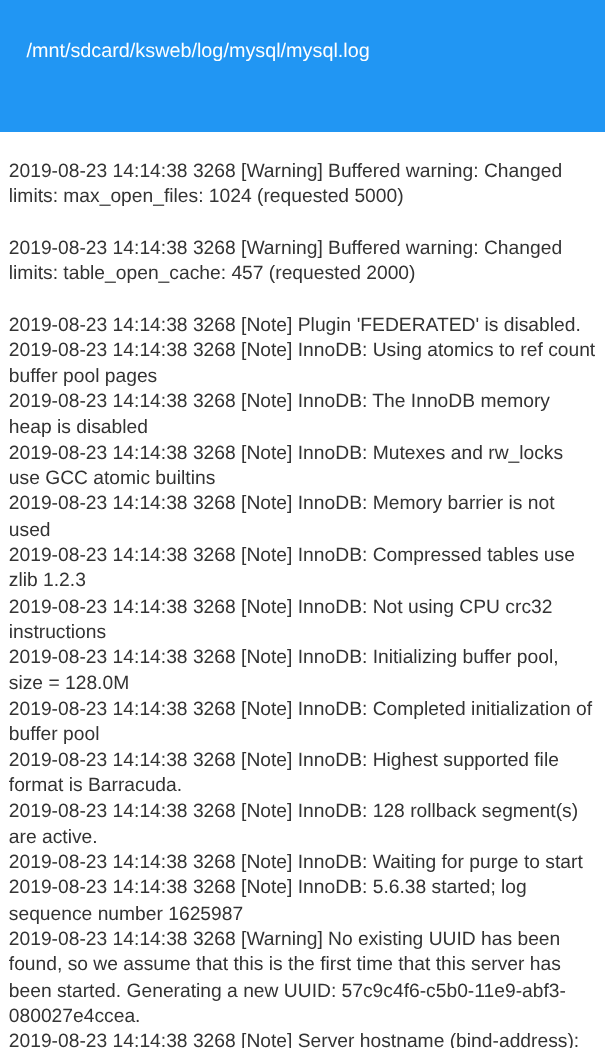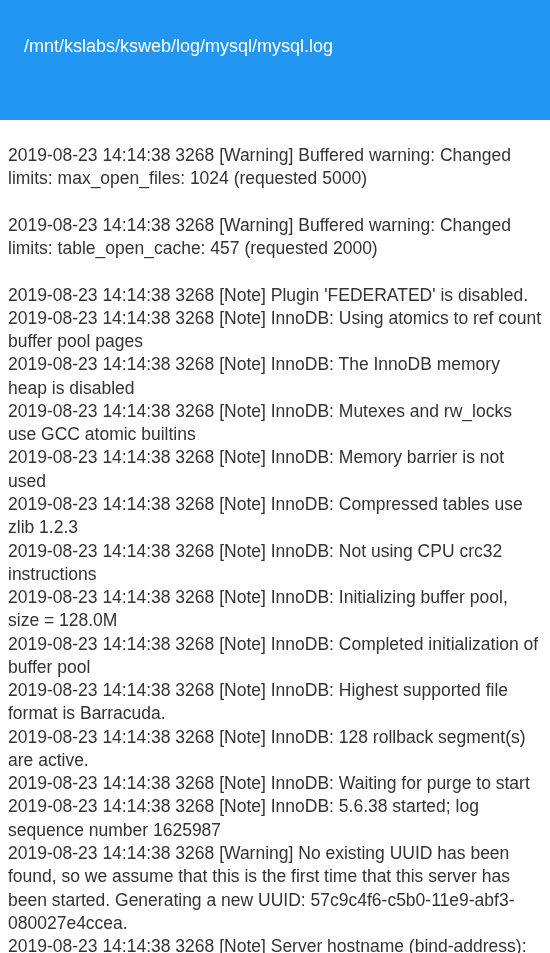--- a/index.html
+++ b/index.html
@@ -45,21 +45,21 @@
     color: #333333;
     white-space: pre-wrap;
     line-height: 1.33;
     word-break: break-word;
   }
 </style>
 </head>
 <body>
 
 <div class="header">
-  <div class="path-row">/mnt/kslabs/ksweb/log/mysql/mysql.log</div>
+  <div class="path-row">/mnt/sdcard/ksweb/log/mysql/mysql.log</div>
 </div>
 
 <div class="log-area">2019-08-23 14:14:38 3268 [Warning] Buffered warning: Changed limits: max_open_files: 1024 (requested 5000)
 
 2019-08-23 14:14:38 3268 [Warning] Buffered warning: Changed limits: table_open_cache: 457 (requested 2000)
 
 2019-08-23 14:14:38 3268 [Note] Plugin 'FEDERATED' is disabled.
 2019-08-23 14:14:38 3268 [Note] InnoDB: Using atomics to ref count buffer pool pages
 2019-08-23 14:14:38 3268 [Note] InnoDB: The InnoDB memory heap is disabled
 2019-08-23 14:14:38 3268 [Note] InnoDB: Mutexes and rw_locks use GCC atomic builtins

